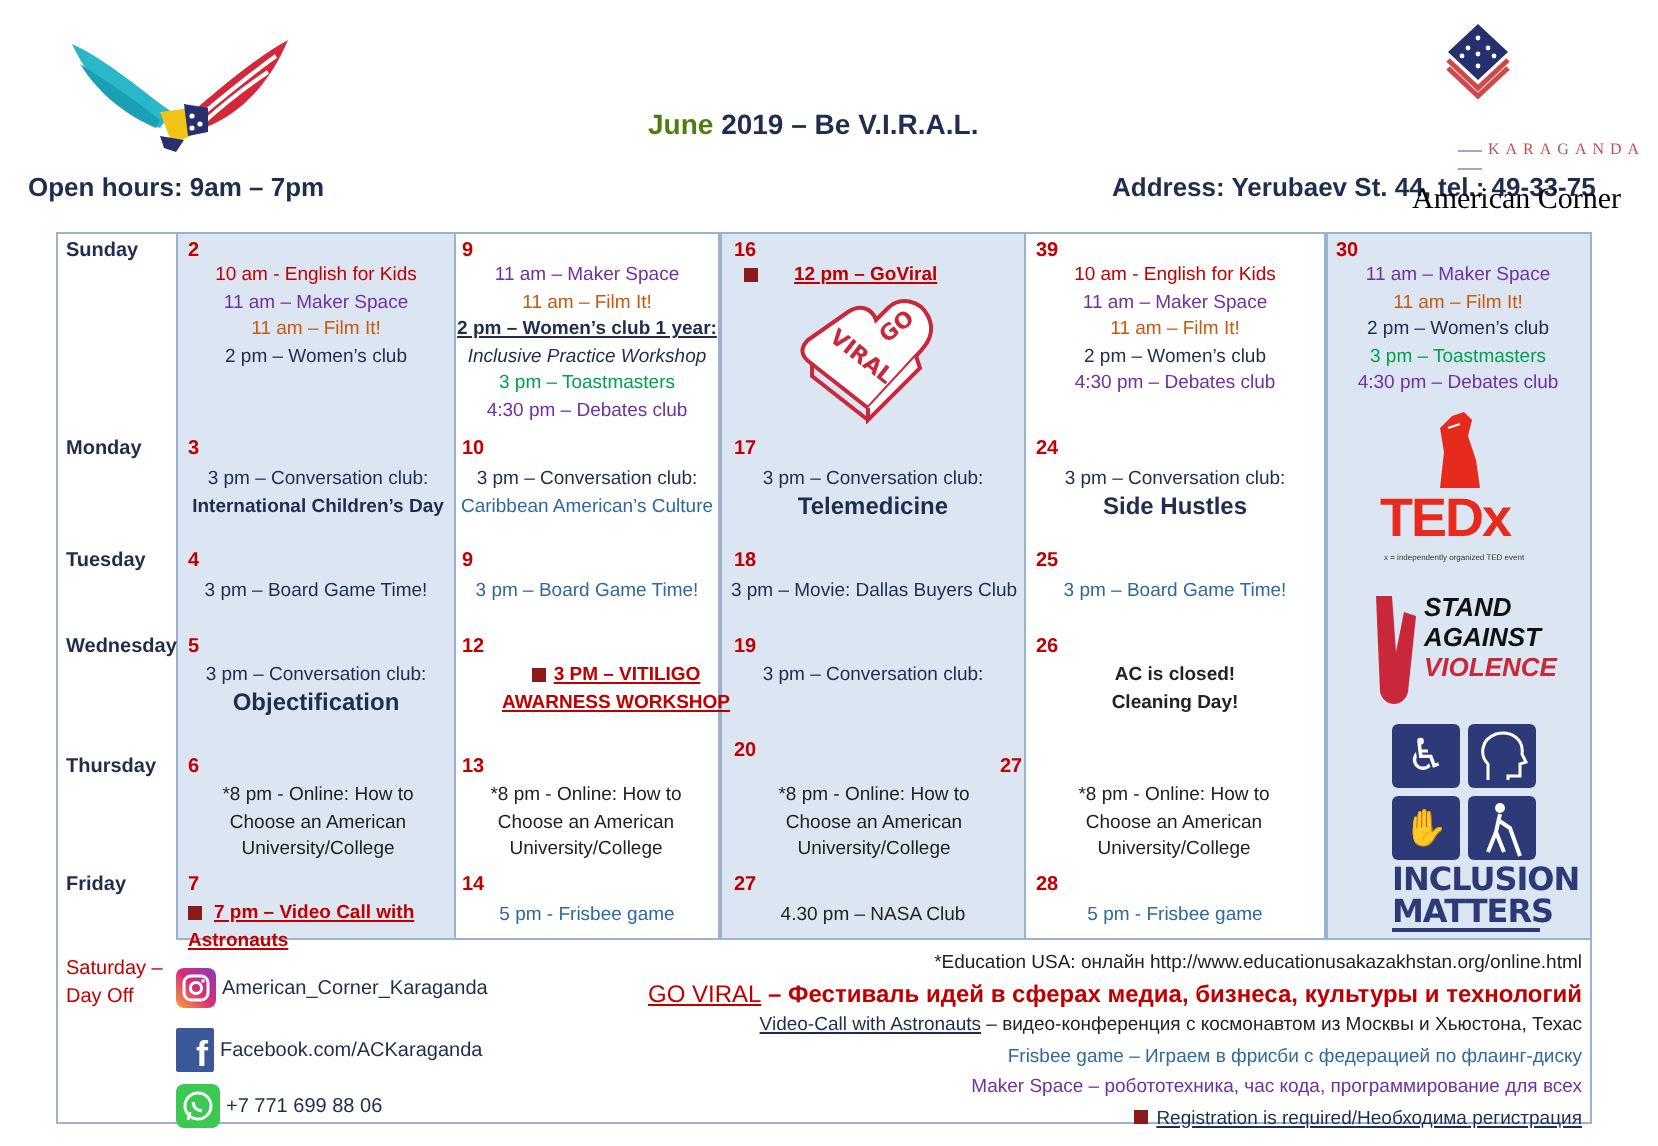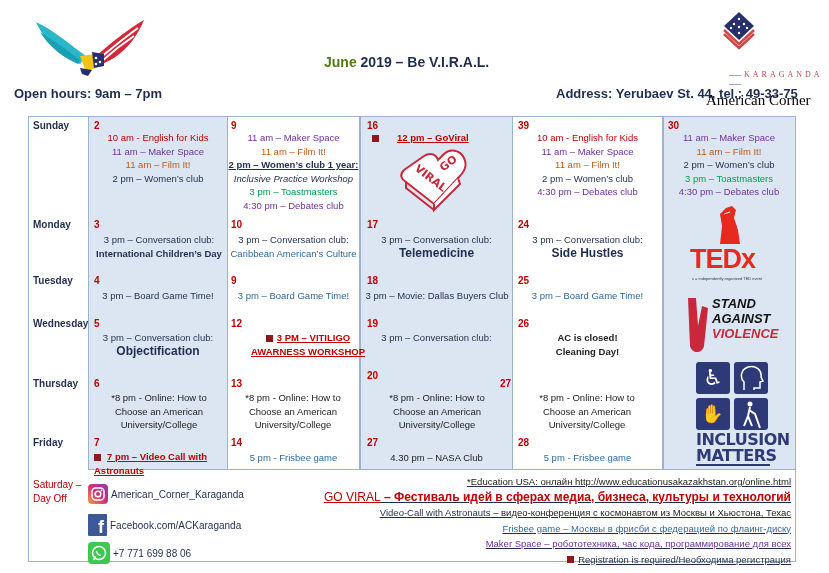--- a/index.html
+++ b/index.html
@@ -24,21 +24,21 @@
   .orange { color:#c55a11; }
   .navy { color:#1f2d4e; }
   .green { color:#00a050; }
   .steel { color:#2e6a9e; }
   .dark { color:#222; }
   .big { font-size:12px; font-weight:bold; }
   .ul { text-decoration:underline; }
   .it { font-style:italic; }
   .b { font-weight:bold; }
   .sq { display:inline-block; width:7px; height:7px; background:#8b1a1a; margin-right:6px; vertical-align:middle; }
-  .foot-right { position:absolute; right:38px; text-align:right; font-size:9.5px; line-height:15.5px;text-decoration:underline; }
+  .foot-right { position:absolute; right:38px; text-align:right; font-size:9.5px; line-height:15.5px; }
   .social { position:absolute; left:88px; font-size:10px; color:#1f2d4e; display:flex; align-items:center; }
   .soc-ic { width:20px; height:20px; border-radius:4px; margin-right:3px; display:inline-block; position:relative; }
 </style>
 </head>
 <body>
 
 <svg class="abs" style="left:34px;top:18px" width="112" height="60" viewBox="0 0 112 60">
   <path d="M2,4 C20,12 40,30 52,38 L46,46 C30,40 12,26 2,4 Z" fill="#2ab7c9"></path>
   <path d="M6,14 C22,24 36,34 46,42 L44,46 C30,40 16,30 6,14 Z" fill="#1aa0b5"></path>
   <path d="M46,38 L62,36 L66,48 L52,54 Z" fill="#f2c417"></path>
@@ -258,16 +258,16 @@
         <path d="M8.5,9 C9,12 10,13 13,13.5" stroke="#fff" stroke-width="1.5" fill="none"></path>
       </svg>
   </span>
   <span>+7 771 699 88 06</span>
 </div>
 
 <div class="foot-right" style="top:474px">
   <div class="dark">*Education USA: онлайн http://www.educationusakazakhstan.org/online.html</div>
   <div class="b" style="color:#c00000;font-size:12px;"><span class="ul" style="font-weight:normal">GO VIRAL</span><span> – Фестиваль идей в сферах медиа, бизнеса, культуры и технологий</span></div>
   <div class="dark"><span class="ul navy">Video-Call with Astronauts</span><span> – видео-конференция с космонавтом из Москвы и Хьюстона, Техас</span></div>
-  <div class="steel">Frisbee game – Москвы в фрисби с федерацией по флаинг-диску</div>
+  <div class="steel">Frisbee game – Играем в фрисби с федерацией по флаинг-диску</div>
   <div class="purple">Maker Space – робототехника, час кода, программирование для всех</div>
   <div class="navy"><span class="sq" style="margin-right:4px"></span><span class="ul">Registration is required/Необходима регистрация</span></div>
 </div>
 
 </body></html>

